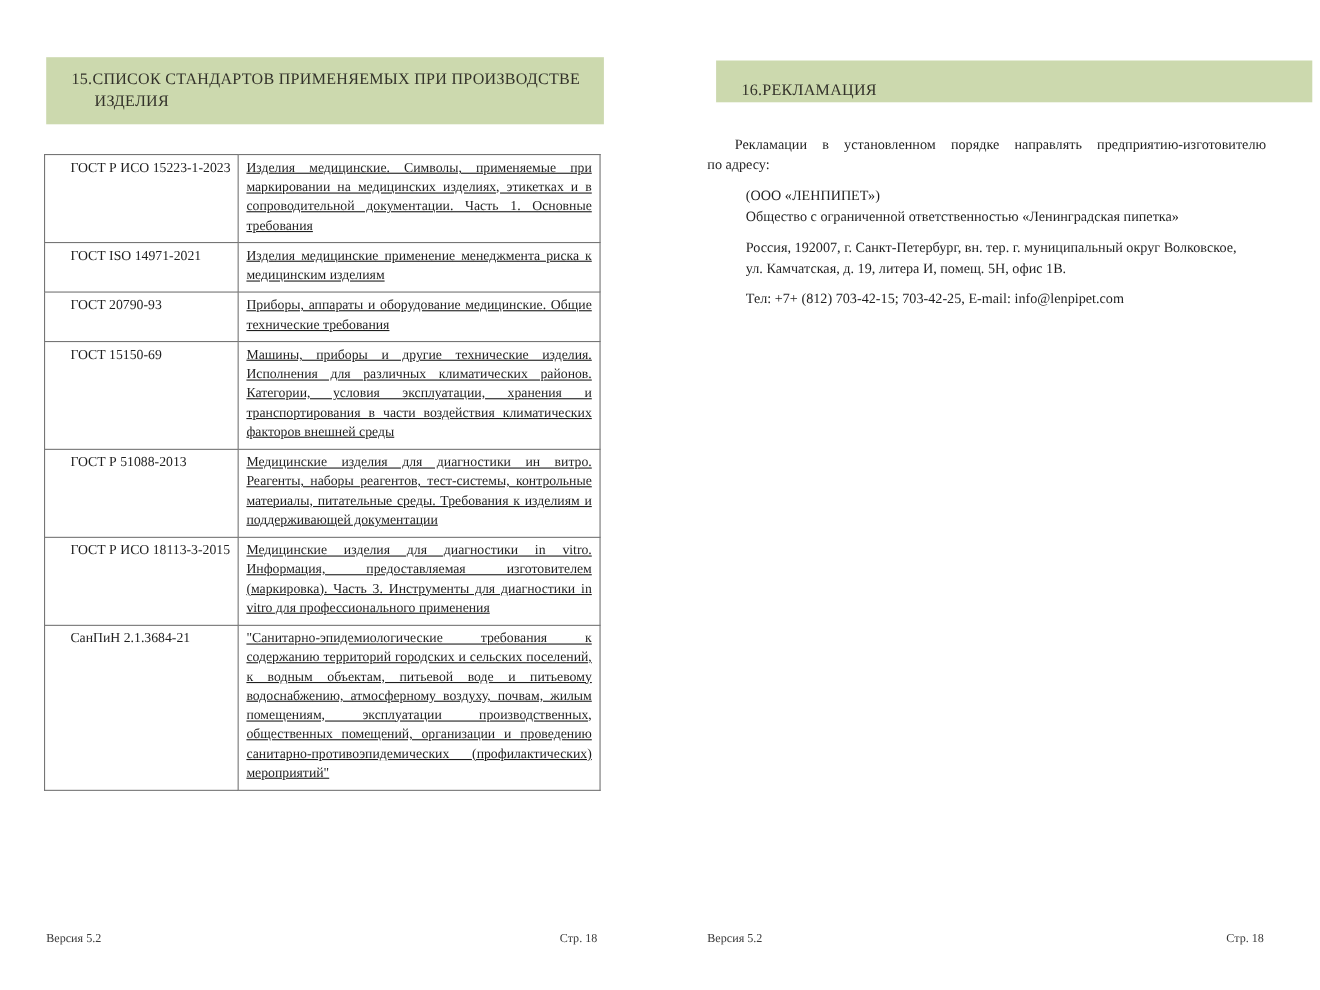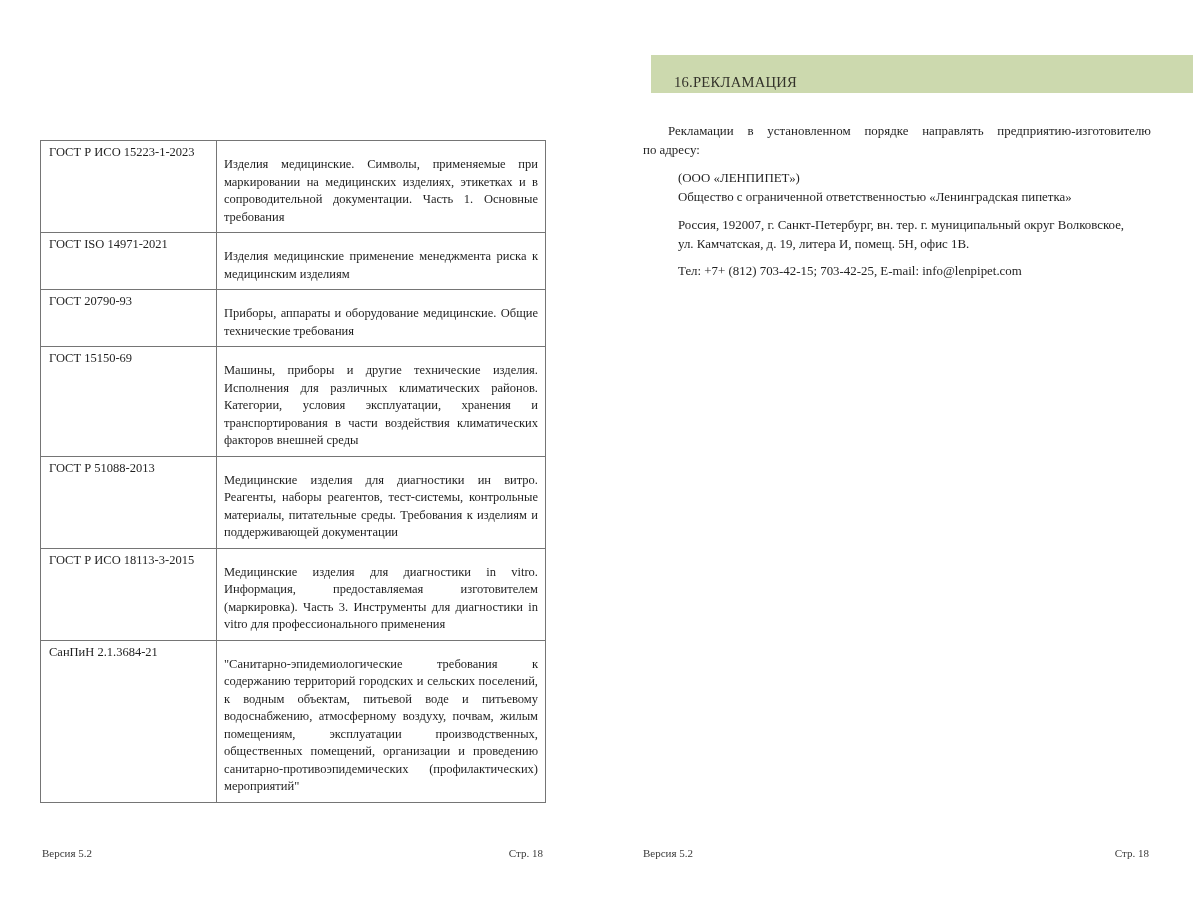--- a/index.html
+++ b/index.html
@@ -28,22 +28,22 @@
   .band-right{left:651px;top:55px;width:542px;height:38px;padding:18px 6px 0 23px;}
   .band-line2{margin-left:21px;}
 
   
   .standards-table{
     position:absolute;left:40px;top:140px;width:506px;
     border-collapse:collapse;table-layout:fixed;
     font-size:12.5px;line-height:1.4;
   }
   .standards-table td{border:1px solid var(--table-border);vertical-align:top;}
-  td.code{width:176px;padding:3px 6px 6px 8px;}
-  td.desc{padding:15px 7px 6px 7px;text-align:justify;}
+  td.code{width:176px;padding:3px 6px 6px 23px;}
+  td.desc{padding:3px 7px 6px 7px;text-align:justify;text-decoration:underline;}
 
   
   .right-body{position:absolute;left:643px;top:122px;width:508px;font-size:12.9px;line-height:1.45;}
   .intro{margin:0 0 10px 0;}
   .intro-line1{text-align:justify;text-align-last:justify;text-indent:25px;}
   .addr{margin-left:35px;}
   .addr-block{margin:0 0 9px 0;}
 
   
   .page-footer{
@@ -51,20 +51,24 @@
     font-size:11px;color:var(--footer-text);
   }
   .footer-left{left:42px;width:501px;}
   .footer-right{left:643px;width:506px;}
 </style>
 </head>
 <body>
 
 <div class="canvas">
 
+  <header class="band band-left">
+    <div class="band-line1"><span>15.</span><span>СПИСОК СТАНДАРТОВ ПРИМЕНЯЕМЫХ ПРИ ПРОИЗВОДСТВЕ</span></div>
+    <div class="band-line2">ИЗДЕЛИЯ</div>
+  </header>
 
   <table class="standards-table">
     <tbody>
       <tr>
         <td class="code">ГОСТ Р ИСО 15223-1-2023</td>
         <td class="desc">Изделия медицинские. Символы, применяемые при маркировании на медицинских изделиях, этикетках и в сопроводительной документации. Часть 1. Основные требования</td>
       </tr>
       <tr>
         <td class="code">ГОСТ ISO 14971-2021</td>
         <td class="desc">Изделия медицинские применение менеджмента риска к медицинским изделиям</td>

